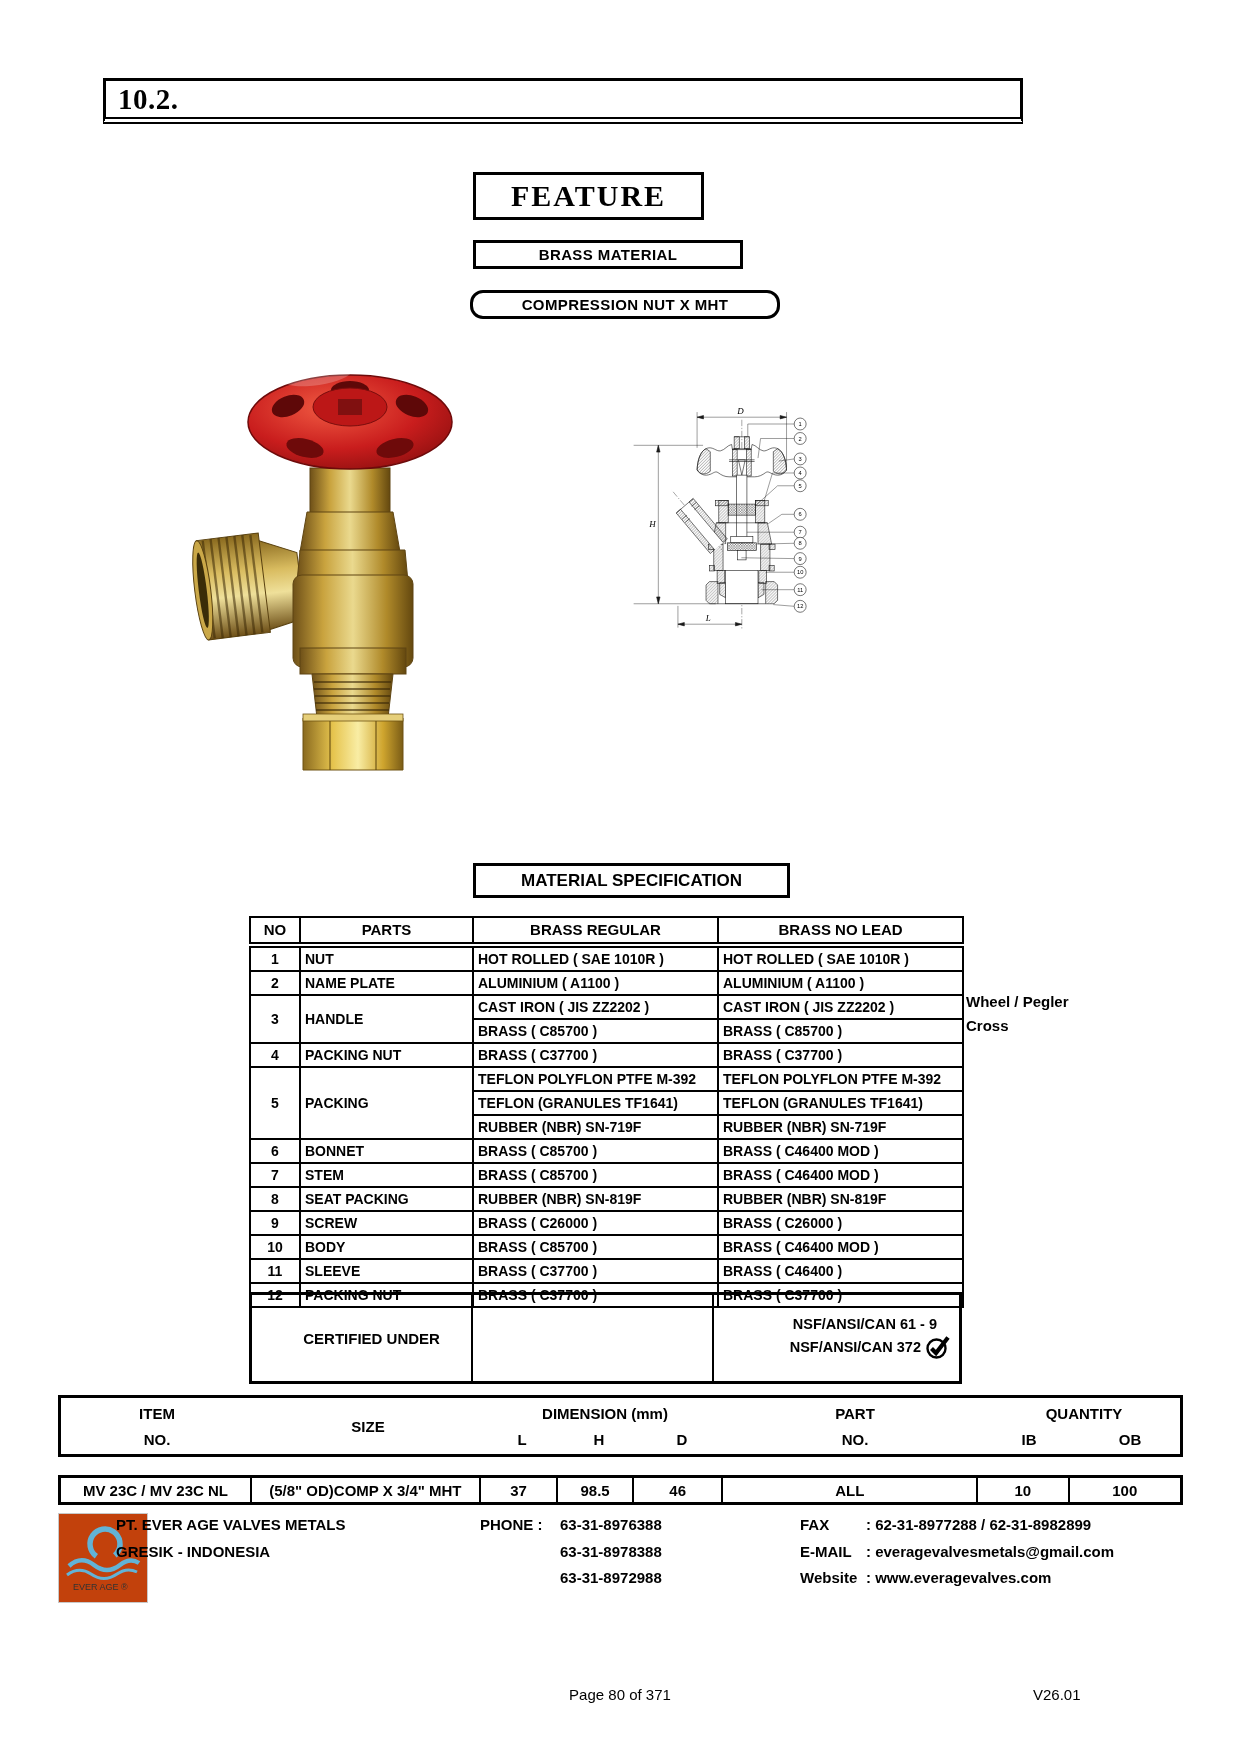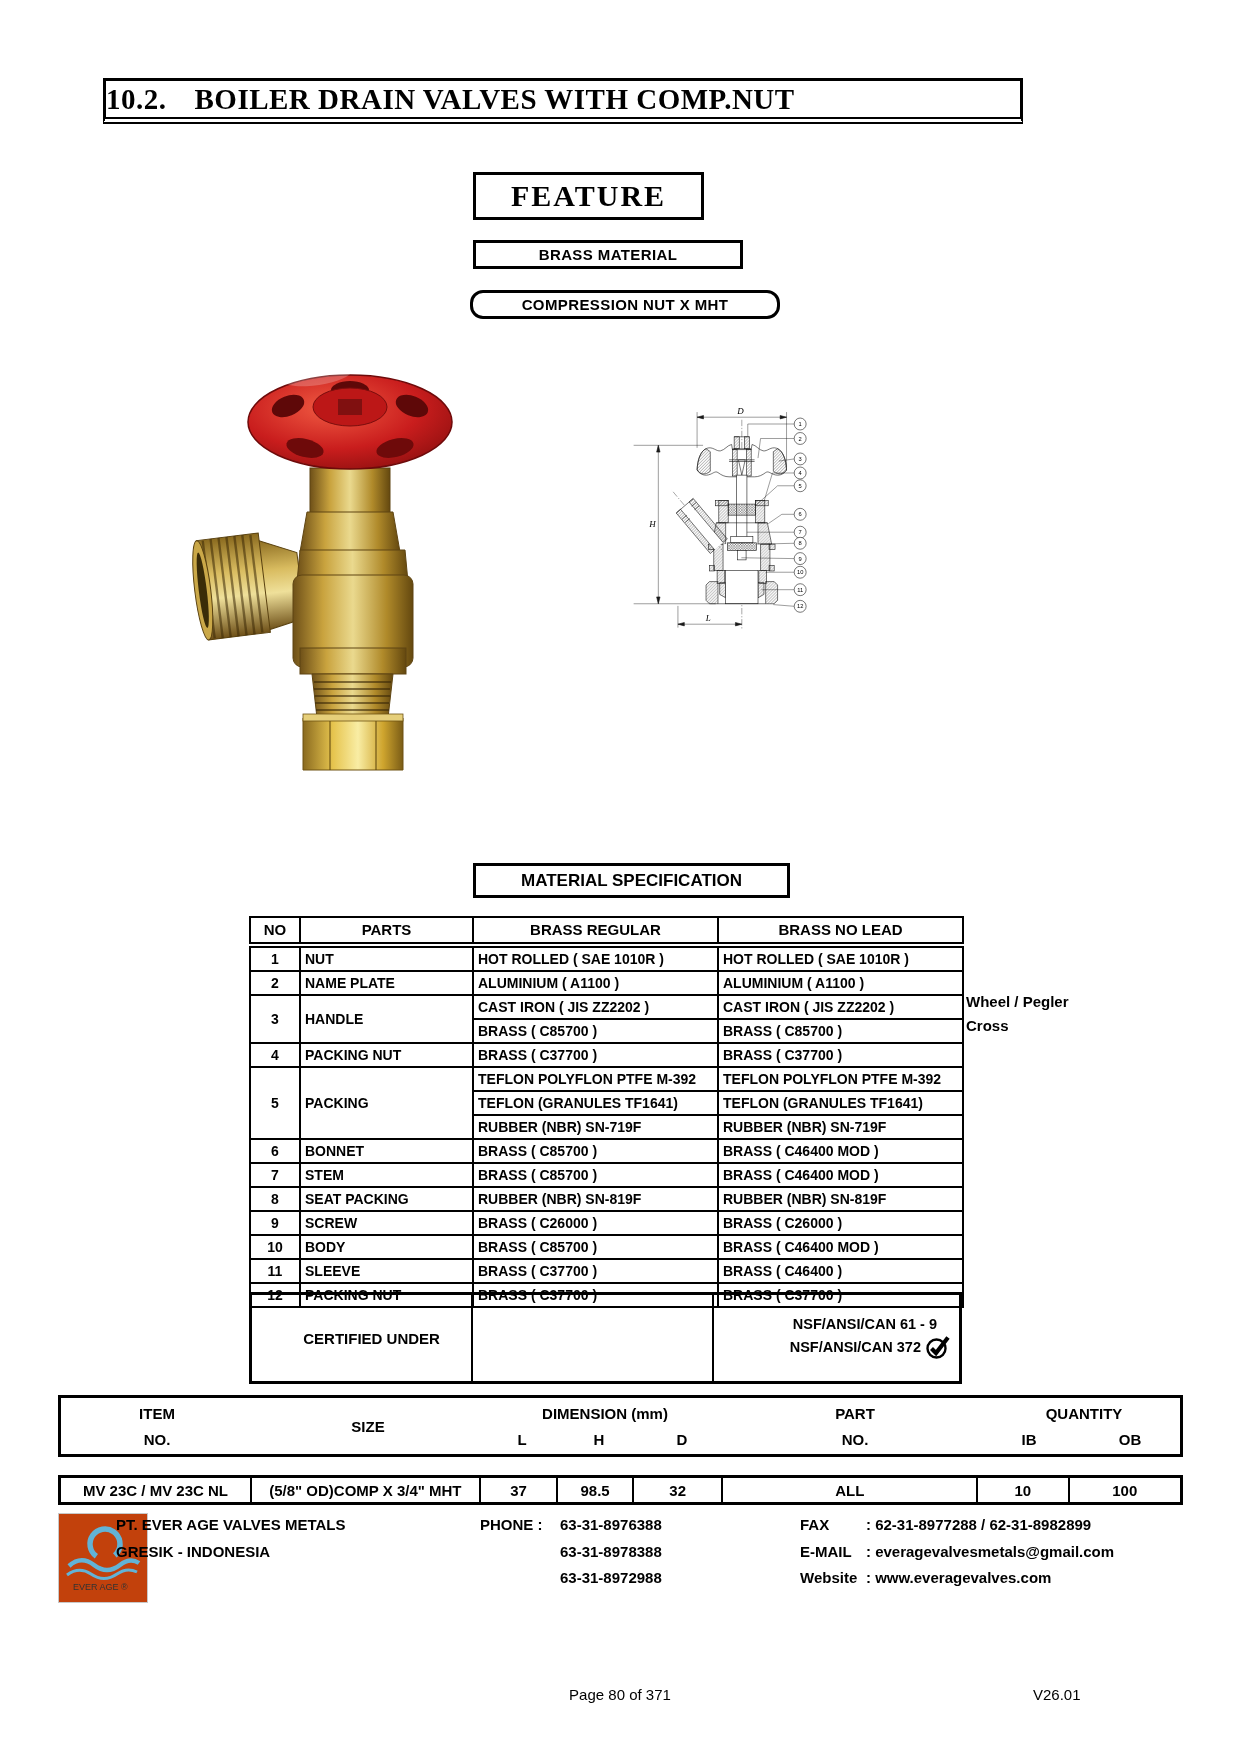--- a/index.html
+++ b/index.html
@@ -2,21 +2,21 @@
 <html><head>
 <meta charset="utf-8">
 <style>
   html,body{margin:0;padding:0;background:#d9d9d9;}
   .page{position:relative;width:1241px;height:1754px;background:#ffffff;margin:0 auto;
         font-family:"Liberation Sans",sans-serif;color:#000;overflow:hidden;
         border-right:3px solid #8a8a8a;border-bottom:3px solid #8a8a8a;box-sizing:content-box;}
   .abs{position:absolute;box-sizing:border-box;}
   
   .title-box{left:103px;top:78px;width:920px;height:46px;border:3px solid #000;border-bottom:7px double #000;
-             display:flex;align-items:center;padding-left:0;
+             display:flex;align-items:center;padding-left:12px;
              font-family:"Liberation Serif","DejaVu Serif",serif;font-weight:bold;font-size:29px;letter-spacing:.5px;}
   .title-num{margin-right:28px;}
   .feature-box{left:473px;top:172px;width:231px;height:48px;border:3px solid #000;
                display:flex;align-items:center;justify-content:center;
                font-family:"Liberation Serif","DejaVu Serif",serif;font-weight:bold;font-size:30px;letter-spacing:2px;}
   .sub-box{border:3px solid #000;display:flex;align-items:center;justify-content:center;
            font-weight:bold;font-size:15px;letter-spacing:.4px;}
   .brass-box{left:473px;top:240px;width:270px;height:29px;}
   .comp-box{left:470px;top:290px;width:310px;height:29px;border-radius:13px;}
   .matspec-box{left:473px;top:863px;width:317px;height:35px;border:3px solid #000;
@@ -54,21 +54,20 @@
   svg text.dim{font-family:"Liberation Serif","DejaVu Serif",serif;font-style:italic;font-size:21px;}
   svg text.callout-num{font-family:"Liberation Sans",sans-serif;font-size:13.5px;}
 </style>
 </head>
 <body>
 
 <div class="page">
 
   <div class="abs title-box">
     <span class="title-num">10.2.</span>
-    <span>BOILER DRAIN VALVES WITH COMP.NUT</span>
   </div>
 
   <div class="abs feature-box">FEATURE</div>
   <div class="abs sub-box brass-box">BRASS MATERIAL</div>
   <div class="abs sub-box comp-box">COMPRESSION NUT X MHT</div>
 
   <svg class="abs" style="left:150px;top:330px" width="320" height="445" viewBox="0 0 320 445">
     <defs>
       <linearGradient id="brassH" x1="0" y1="0" x2="1" y2="0">
         <stop offset="0" stop-color="#6e5018"></stop>
@@ -455,21 +454,21 @@
     <span style="left:1023px;top:7px">QUANTITY</span>
     <span style="left:968px;top:33px">IB</span>
     <span style="left:1069px;top:33px">OB</span>
   </div>
 
   <div class="abs item-row-box">
     <div class="item-cell" style="width:192px">MV 23C / MV 23C NL</div>
     <div class="item-cell" style="width:230px">(5/8" OD)COMP X 3/4" MHT</div>
     <div class="item-cell" style="width:78px">37</div>
     <div class="item-cell" style="width:76px">98.5</div>
-    <div class="item-cell" style="width:90px">32</div>
+    <div class="item-cell" style="width:90px">46</div>
     <div class="item-cell" style="width:256px">ALL</div>
     <div class="item-cell" style="width:92px">10</div>
     <div class="item-cell" style="width:111px">100</div>
   </div>
 
   <div class="abs logo-box">
     <svg width="88" height="88" viewBox="0 0 88 88">
       <circle cx="46" cy="30" r="15" fill="none" stroke="#62b3d6" stroke-width="5.5" stroke-dasharray="74 21" transform="rotate(125 46 30)"></circle>
       <path d="M10,52 q12,-11 25,-1 q13,10 26,0 q10,-8 19,-2" fill="none" stroke="#62b3d6" stroke-width="4.5"></path>
       <path d="M8,61 q12,-9 24,-1 q13,9 26,0 q10,-7 20,-2" fill="none" stroke="#62b3d6" stroke-width="3"></path>

